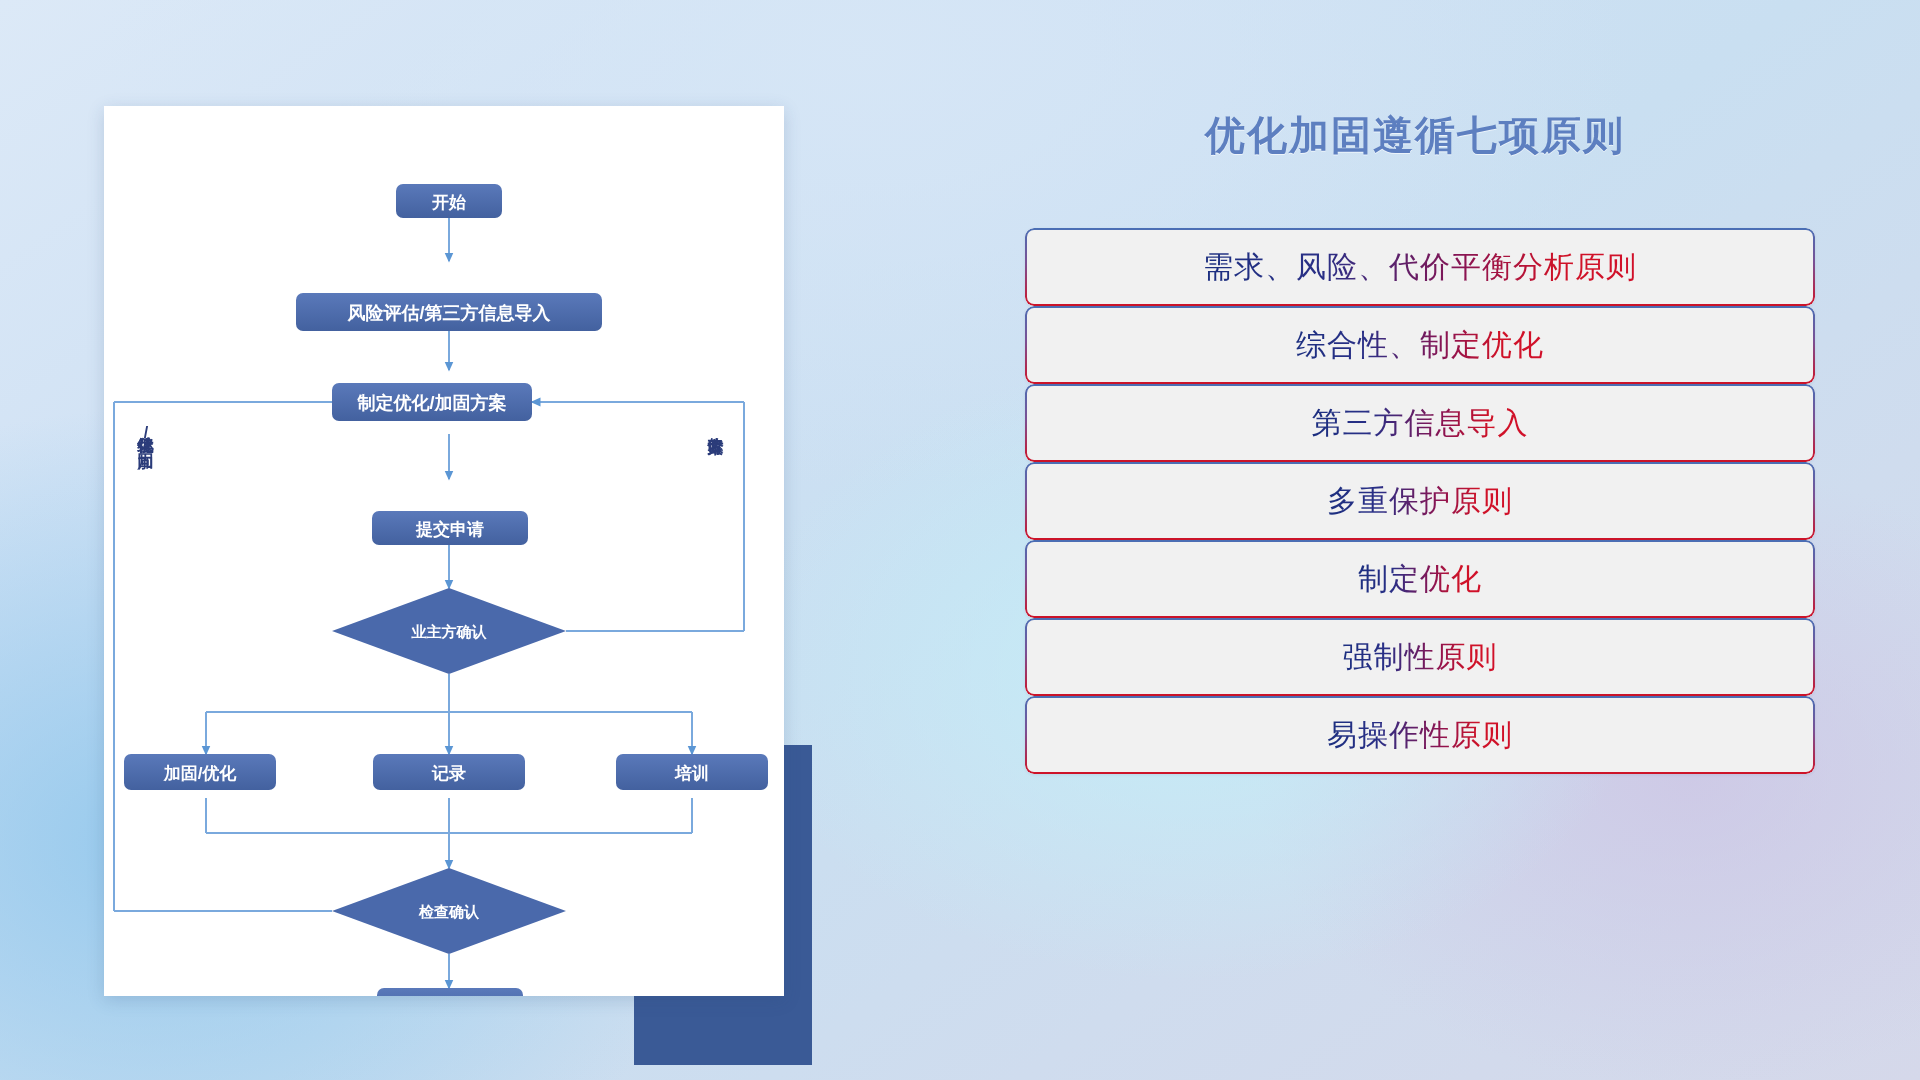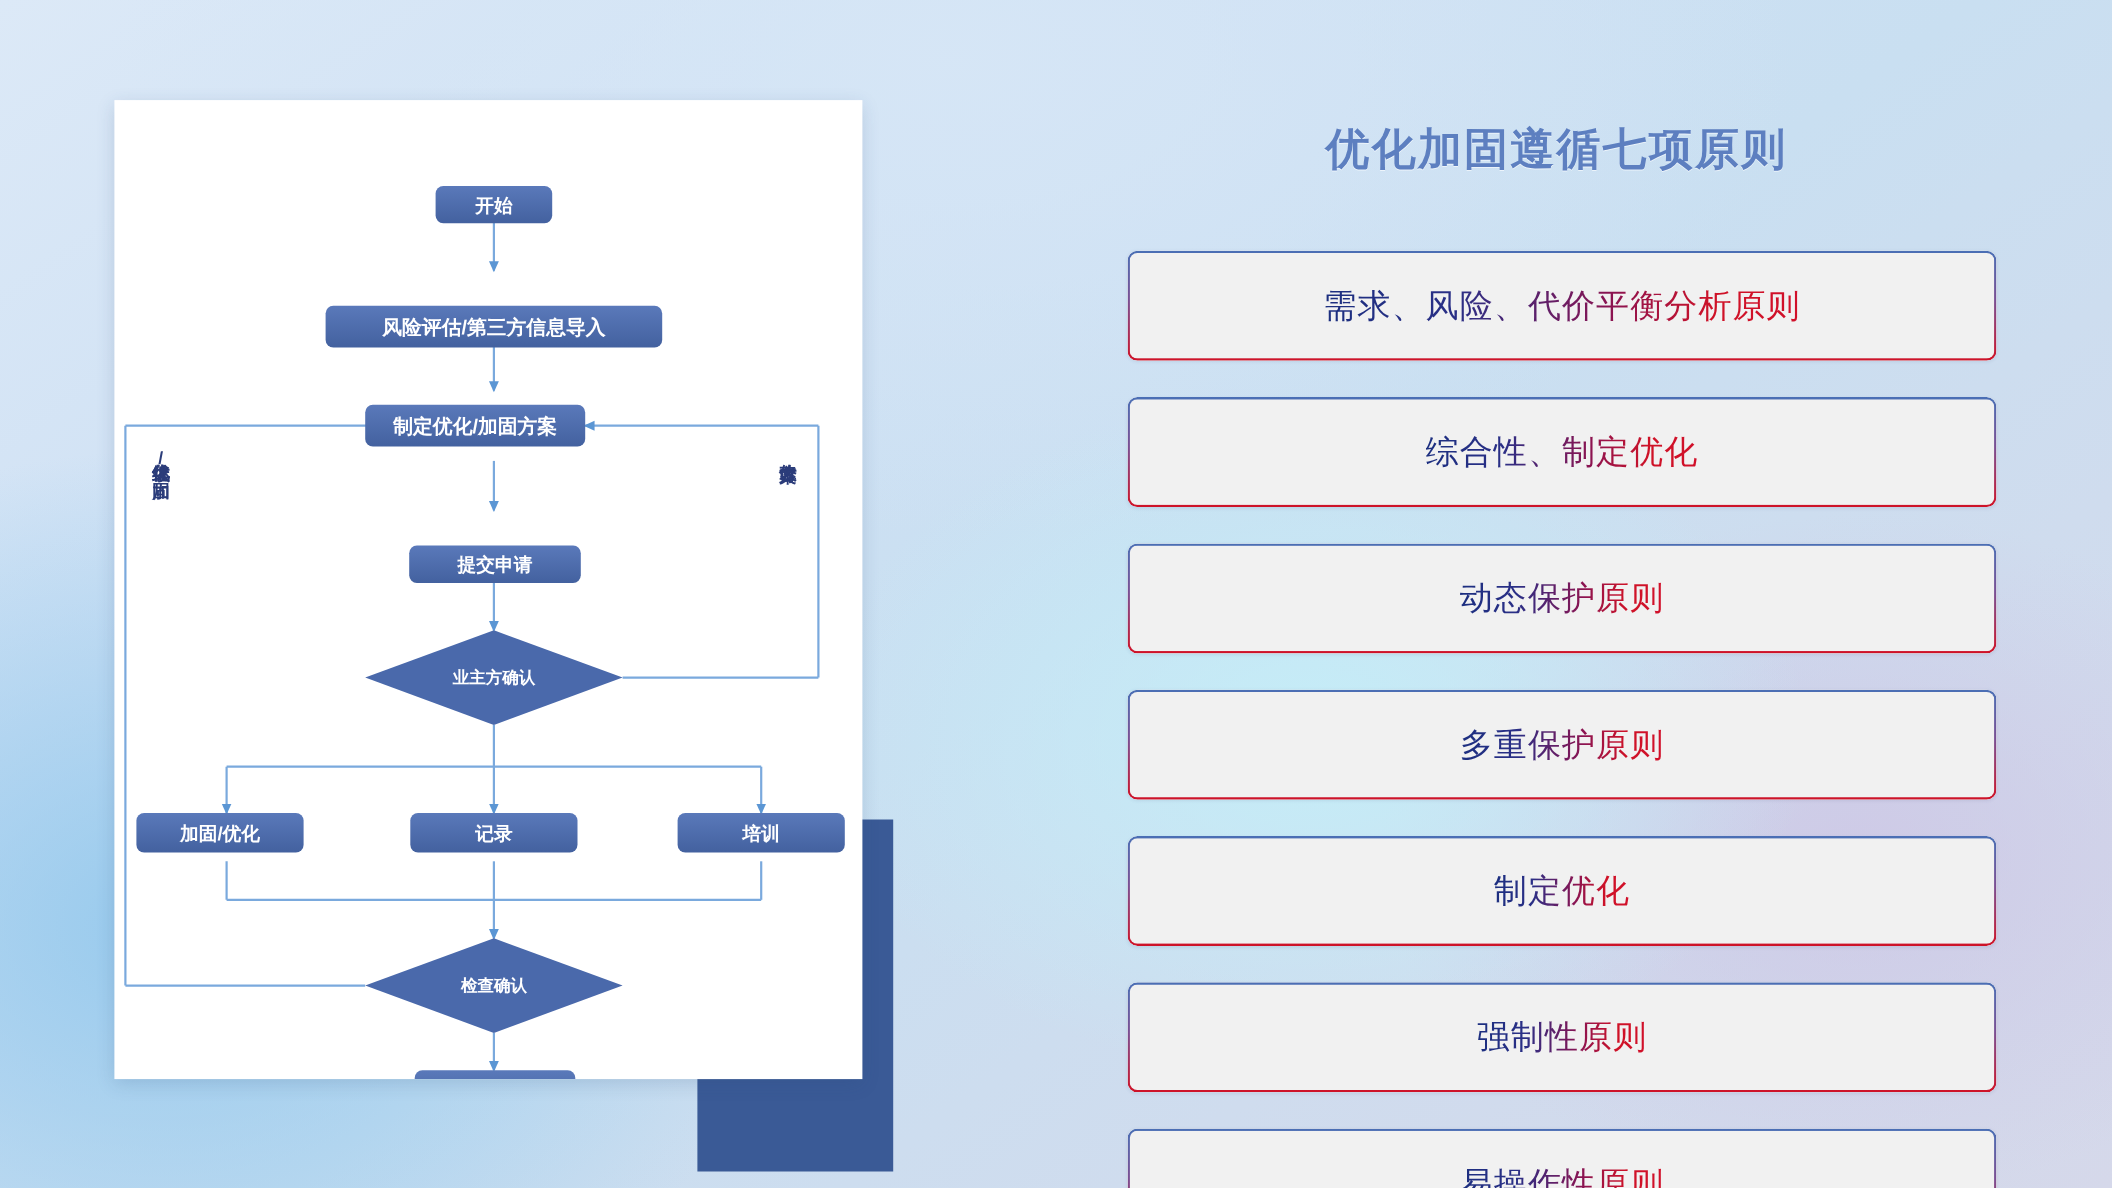--- a/index.html
+++ b/index.html
@@ -19,21 +19,21 @@
   }
 
   
   #flow-wrap { position: absolute; left: 104px; top: 90px; width: 700px; height: 880px; }
   #flow-shadow-block {
     position: absolute; left: 530px; top: 655px;
     width: 178px; height: 320px;
     background: #3a5a96;
   }
   #flow-panel {
-    position: absolute; left: 0; top: 1px;
+    position: absolute; left: 0; top: 16px;
     width: 680px; height: 890px;
     background: #ffffff;
     box-shadow: 0 4px 16px rgba(40,70,120,0.18);
   }
   #flow-svg { position: absolute; left: 0; top: 0; }
 
   .node-text {
     font-family: "Liberation Sans", "DejaVu Sans", sans-serif;
     font-weight: bold;
     fill: #ffffff;
@@ -54,22 +54,21 @@
     text-align: center;
     font-size: 40px; font-weight: bold;
     color: #5d7fc0;
     letter-spacing: 2px;
     text-shadow: 0 1px 0 rgba(255,255,255,0.6);
     white-space: nowrap;
   }
   #cards { position: absolute; left: 15px; top: 228px; width: 790px; }
   .card {
     position: relative;
-    height: 100px;
-    margin-bottom: 33px;
+    height: 78px;
     border-radius: 9px;
     background: #f1f1f1;
     display: flex; align-items: center; justify-content: center;
     padding: 2px;
     box-shadow: 0 1px 3px rgba(60,80,130,0.10);
   }
   .card::before {
     content: "";
     position: absolute; inset: 0;
     border-radius: 9px;
@@ -219,21 +218,21 @@
 
     <div class="card">
       <span class="card-label">需求、风险、代价平衡分析原则</span>
     </div>
 
     <div class="card">
       <span class="card-label">综合性、制定优化</span>
     </div>
 
     <div class="card">
-      <span class="card-label">动态保护原则</span>
+      <span class="card-label">第三方信息导入</span>
     </div>
 
     <div class="card">
       <span class="card-label">多重保护原则</span>
     </div>
 
     <div class="card">
       <span class="card-label">制定优化</span>
     </div>
 

